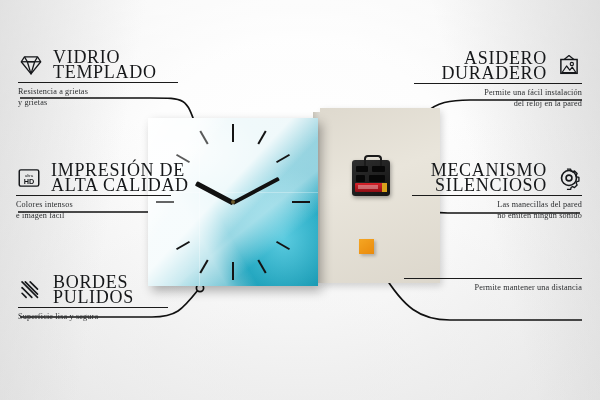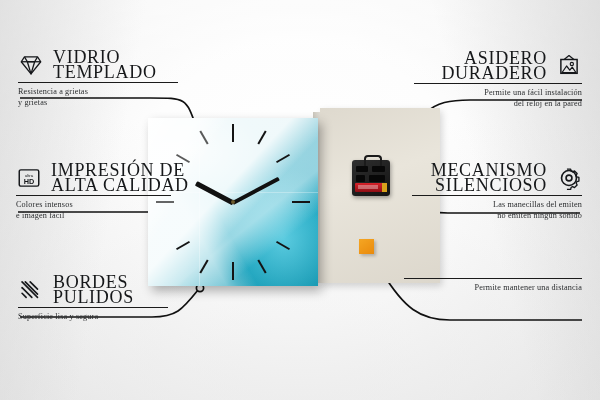--- a/index.html
+++ b/index.html
@@ -266,21 +266,21 @@
           <circle cx="16" cy="16" r="9.2" fill="none" stroke="#15171a" stroke-width="2"></circle>
           <circle cx="16" cy="16" r="3.6" fill="none" stroke="#15171a" stroke-width="2"></circle>
         </svg>
       </span>
       <div>
         <div class="c-title">MECANISMO</div>
         <div class="c-title">SILENCIOSO</div>
       </div>
     </div>
     <div class="c-rule" style="width:170px;margin-left:45px;"></div>
-    <div class="c-desc">Las manecillas del emiten</div>
+    <div class="c-desc">Las manecillas del pared</div>
     <div class="c-desc">no emiten ningún sonido</div>
   </div>
 
   <div class="callout right" style="left:367px;top:275px;">
     <div class="c-rule" style="width:178px;margin-left:37px;"></div>
     <div class="c-desc">Permite mantener una distancia</div>
   </div>
 
 </div>
 

